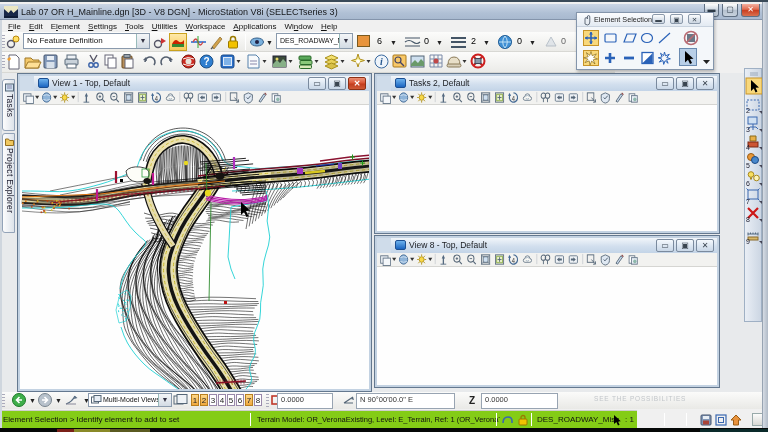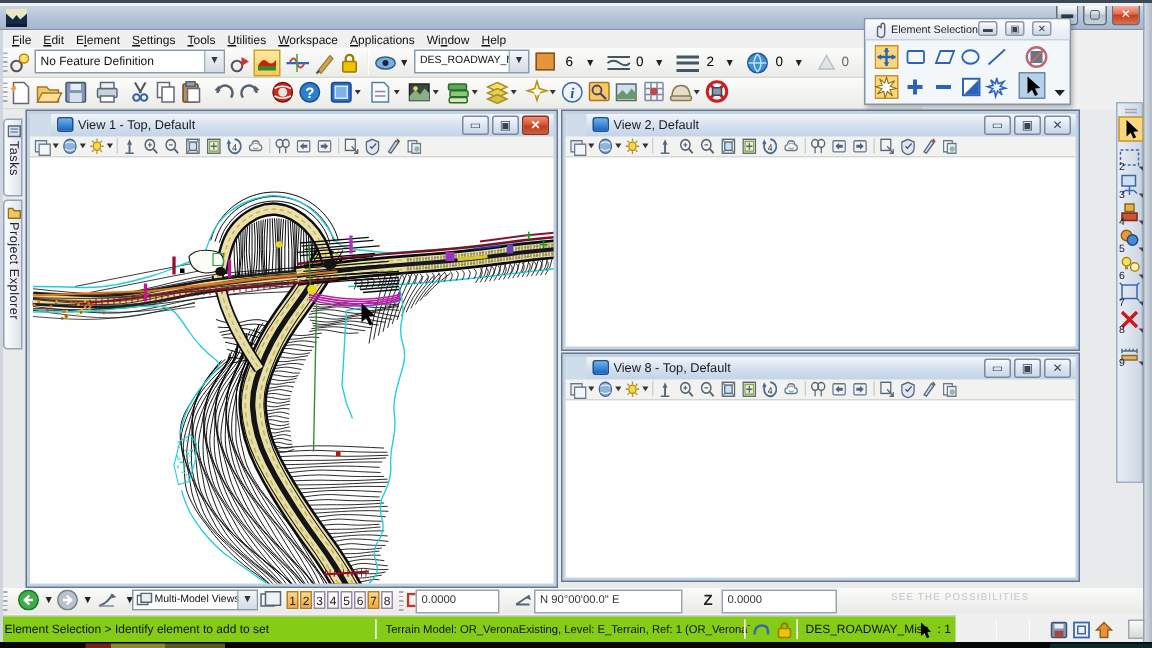--- a/index.html
+++ b/index.html
@@ -73,20 +73,21 @@
 </head>
 <body>
 <div id="root">
 
   <div class="abs" id="titlebar">
     <svg class="abs" style="left:4px;top:2px" width="14" height="13">
         <rect x="0" y="0" width="14" height="12" fill="#eae6c2"></rect>
         <path d="M0 3 L4.5 7 L7 4 L9.5 7 L14 3 L14 12 L0 12 Z" fill="#182848"></path>
         <path d="M0 10 L14 10 L14 12 L0 12 Z" fill="#0e1c36"></path>
       </svg>
+    <div class="ttext">Lab 07 OR H_Mainline.dgn [3D - V8 DGN] - MicroStation V8i (SELECTseries 3)</div>
     <div class="winbtn" style="left:704px;width:15px;">▬</div>
     <div class="winbtn" style="left:722px;width:16px;">▢</div>
     <div class="winbtn" id="btnclose" style="left:741px;width:19px;">✕</div>
   </div>
 
   <div class="abs" id="menubar">
     <span><u>F</u>ile</span>
       <span><u>E</u>dit</span>
       <span>E<u>l</u>ement</span>
       <span><u>S</u>ettings</span>
@@ -918,21 +919,21 @@
 <ellipse cx="127" cy="76" rx="3.5" ry="3" fill="#151310"></ellipse>
 <ellipse cx="200" cy="71" rx="4.5" ry="3.5" fill="#151310"></ellipse>
 <path d="M 221 97 L 221 110 L 224 107 L 226.5 112 L 228.5 111 L 226 106 L 230 105.5 Z" fill="#000"></path>
 </svg>
       </div>
   </div>
 
   <div class="vwin" id="view2" style="left:374px;top:71px;width:346px;height:161px;">
     <div class="vtitle">
         <div class="vicon"></div>
-        <div class="vt">View 2, Default</div>
+        <div class="vt">Tasks 2, Default</div>
       <div class="vbtn" style="right:43px">▭</div>
         <div class="vbtn" style="right:23px">▣</div>
         <div class="vbtn" style="right:3px">✕</div>
     </div>
     <div class="vtools" id="vtools2">
         <svg style="position:absolute;left:2px;top:0" width="280" height="14">
           <g transform="scale(0.82,0.93)">
 <g transform="translate(2,1)">
               <rect x="0" y="2" width="9" height="8" fill="#e8edf2" stroke="#678"></rect>
               <rect x="3" y="4.5" width="9" height="8" fill="#f4f7fa" stroke="#678"></rect>

